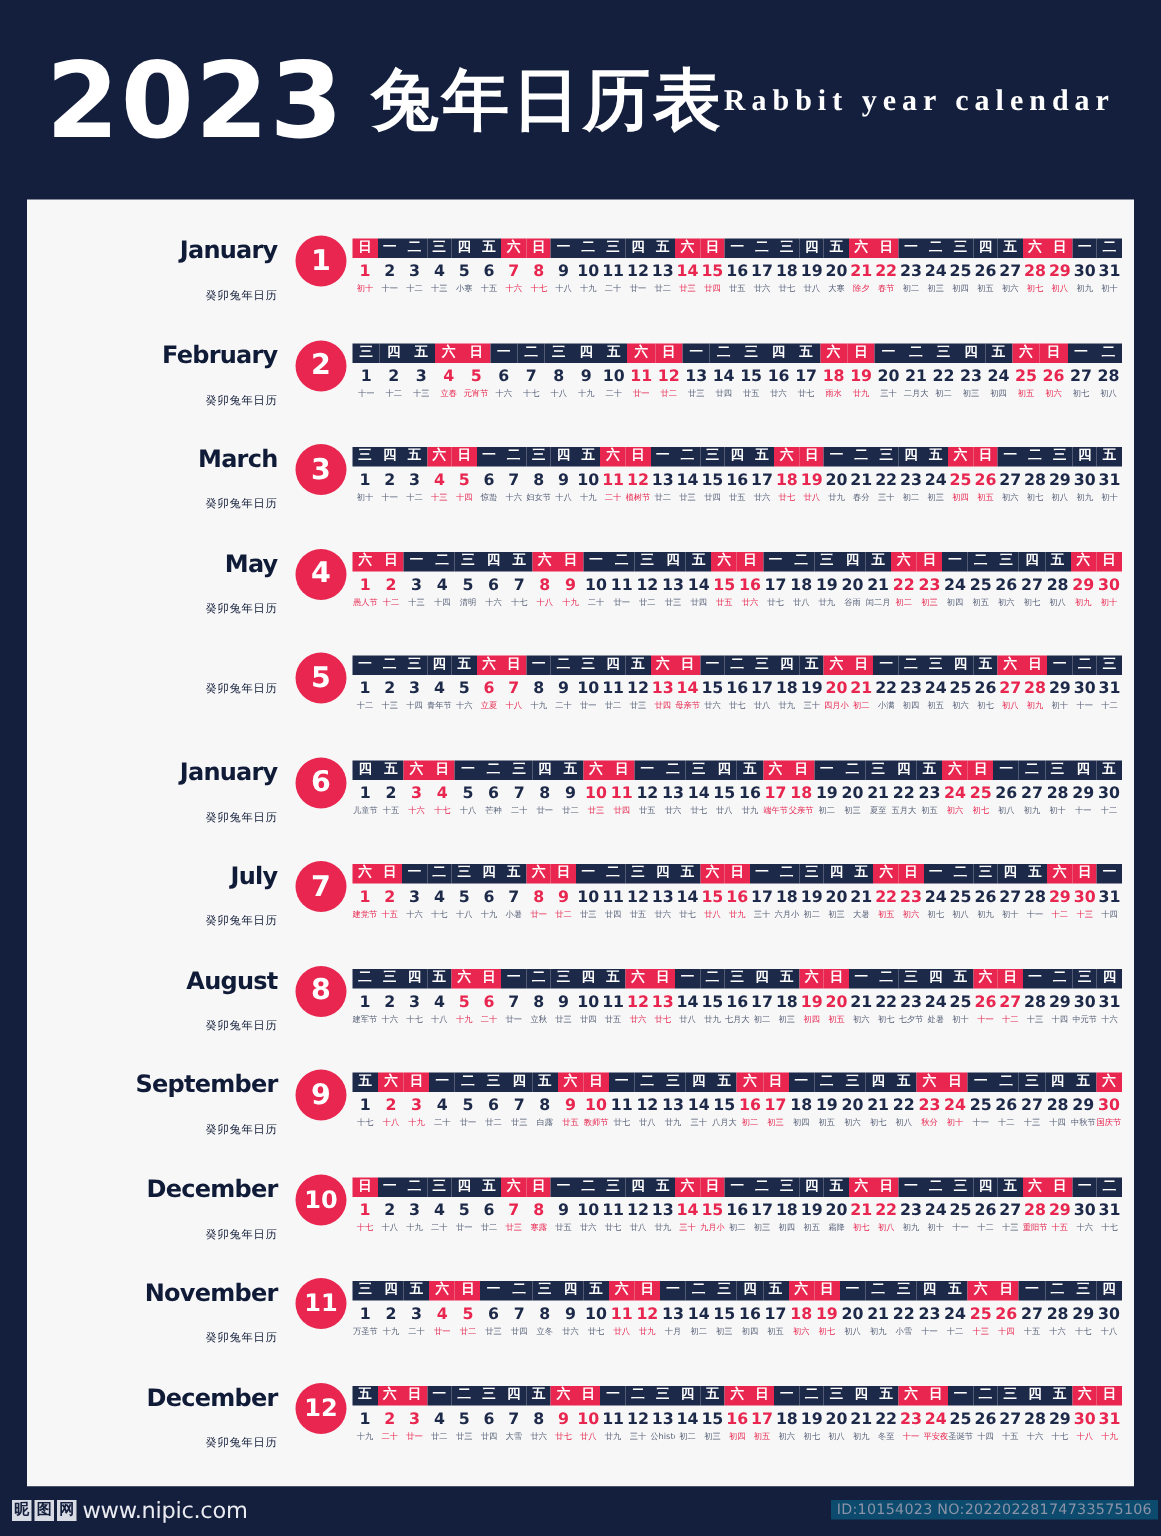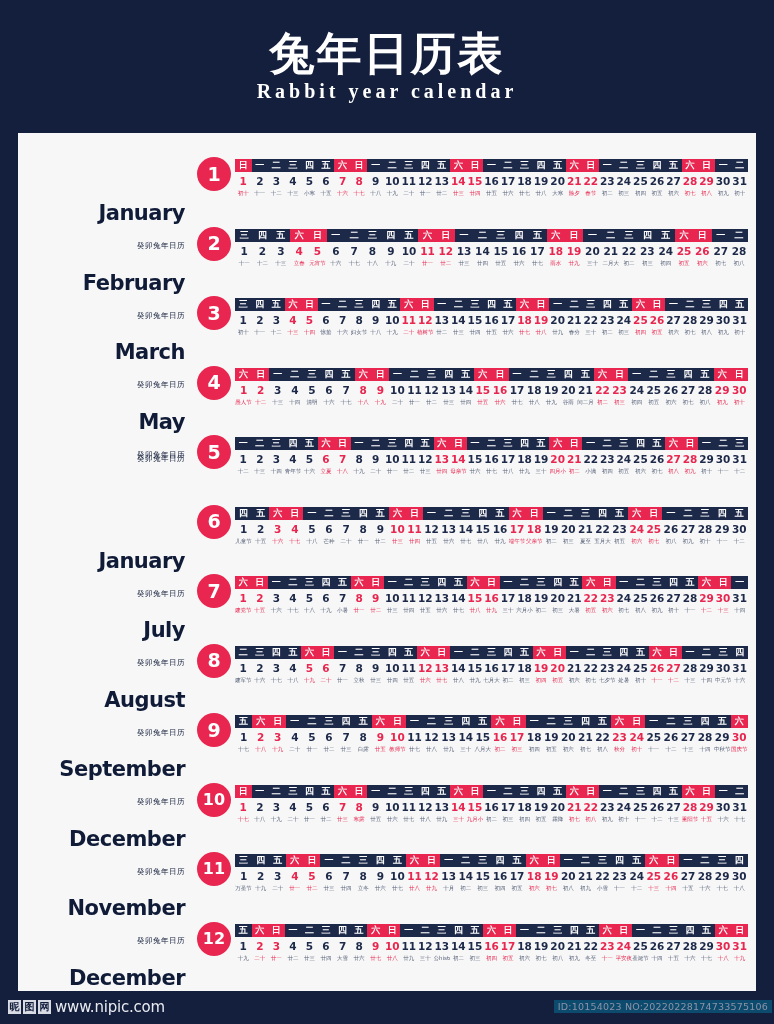--- a/index.html
+++ b/index.html
@@ -15,21 +15,21 @@
   .header {
     height: 133px;
     display: flex; align-items: center; justify-content: center;
     gap: 18px;
   }
   .year {
     font-size: 70px; font-weight: 700; color: #ffffff;
     letter-spacing: 1px; line-height: 1;
     font-family: "DejaVu Sans", sans-serif;
   }
-  .title-block { display: flex; flex-direction: column; align-items: center; }
+  .title-block { display: flex; flex-direction: row; align-items: center; }
   .title-cn {
     font-size: 45px; font-weight: 700; color: #ffffff;
     letter-spacing: 2px; line-height: 1.05;
     font-family: "DejaVu Sans", sans-serif;
   }
   .title-en {
     font-size: 20px; font-weight: 700; color: #ffffff;
     letter-spacing: 4px; margin-top: 2px;
     font-family: Liberation Serif, serif;
   }
@@ -51,24 +51,23 @@
   }
 
   .label-col {
     width: 175px;
     padding-right: 8px;
     text-align: right;
     padding-top: 4px;
     flex: 0 0 175px;
   }
   .m-name {
-    font-size: 21px; font-weight: 700; color: #101b38;
+    font-size: 16px; font-weight: 700; color: #101b38;
     letter-spacing: -0.5px; line-height: 1;
     font-family: "DejaVu Sans", sans-serif;
-    margin-top: 44px;
   }
   .m-sub {
     font-size: 7.5px; color: #101b38; margin-top: 17px; letter-spacing: 0.5px;
     font-family: "DejaVu Sans", sans-serif;
   }
 
   .badge-col { width: 42px; flex: 0 0 42px; display:flex; justify-content:center; padding-top: 2px;}
   .badge {
     width: 34px; height: 34px; border-radius: 50%;
     background: #e8264f; color: #fff;
@@ -131,20 +130,21 @@
     background: #0c4a6e; padding: 1px 4px;
     font-family: "DejaVu Sans", sans-serif;
   }
 </style>
 </head>
 <body>
 
 <div id="page">
 
   <div class="header">
+    <div class="year">2023</div>
     <div class="title-block">
       <div class="title-cn">兔年日历表</div>
       <div class="title-en">Rabbit year calendar</div>
     </div>
   </div>
 
   <div class="sheet">
     <div class="months" id="months">
         <div class="month-row">
           <div class="label-col">

